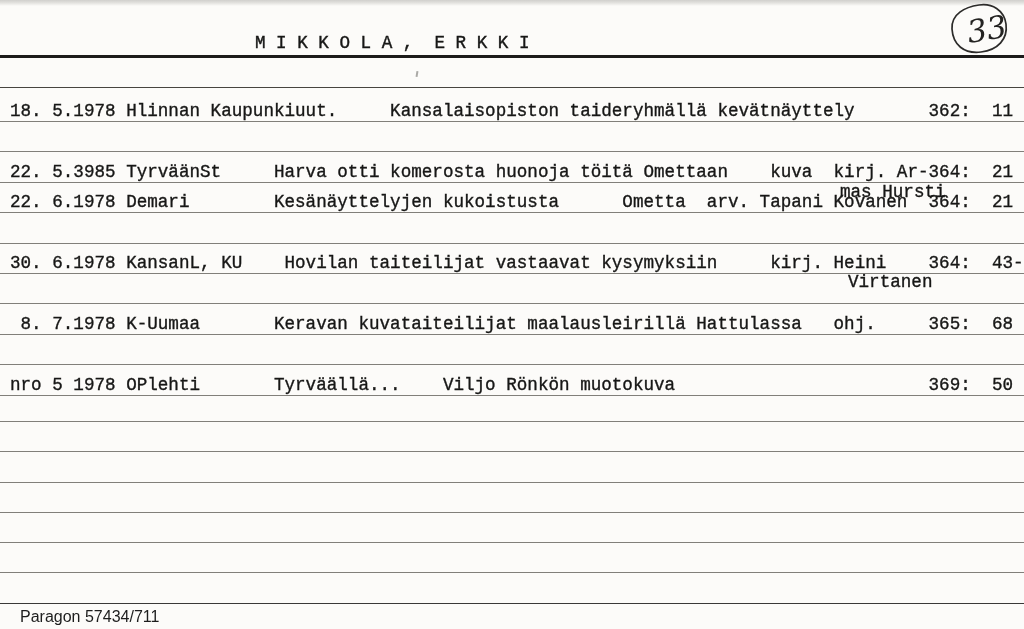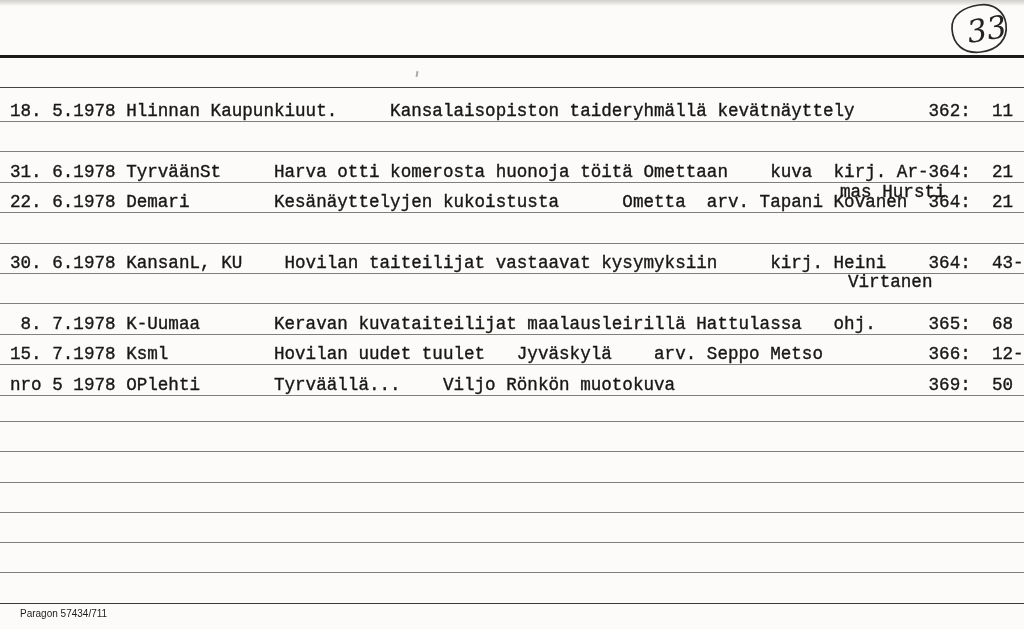--- a/index.html
+++ b/index.html
@@ -31,49 +31,49 @@
     -webkit-text-stroke:.35px var(--ink,#161616);
   }
   .speck{
     position:absolute;left:416px;top:71px;width:2px;height:6px;
     background:#8f8d89;opacity:.75;transform:rotate(9deg);
   }
   .page-badge{position:absolute;left:948px;top:2px;}
   .footer{
     position:absolute;left:20px;top:608px;
     font-family:"Liberation Sans","DejaVu Sans",sans-serif;
-    font-size:10px;letter-spacing:0;color:#1d1d1d;
+    font-size:16px;letter-spacing:0;color:#1d1d1d;
   }
 </style>
 </head>
 <body>
 
 <div class="card" style="--ink: #171716; --rule: #6b6864; --paper: #fcfbf9;">
 
   <div class="scan-edge-top"></div>
 
+  <div class="title">M I K K O L A ,  E R K K I</div>
 
   <svg class="page-badge" width="64" height="54" viewBox="0 0 64 54">
     <path d="M31,3 C44,1 56,8 58,22 C60,37 50,48 33,50 C16,52 5,43 4,27 C3,12 17,5 31,3 Z" fill="none" stroke="#2c2b2a" stroke-width="1.7"></path>
     <text x="19" y="39" font-family="DejaVu Serif, serif" font-style="italic" font-size="31" fill="#242322" transform="rotate(-9 32 27)">33</text>
   </svg>
 
   <div class="rule rule-thick"></div>
   <div class="rule rule-sub"></div>
   <div class="speck"></div>
 
   <div class="rows">
       <div class="row" style="top: 101.5px; left: 10px;">18. 5.1978 Hlinnan Kaupunkiuut.     Kansalaisopiston taideryhmällä kevätnäyttely       362:  11</div>
-      <div class="row" style="top: 162.5px; left: 10px;">31. 6.1978 TyrväänSt     Harva otti komerosta huonoja töitä Omettaan    kuva  kirj. Ar-364:  21</div>
+      <div class="row" style="top: 162.5px; left: 10px;">22. 5.3985 TyrväänSt     Harva otti komerosta huonoja töitä Omettaan    kuva  kirj. Ar-364:  21</div>
       <div class="row" style="top: 183px; left: 840px;">mas Hursti</div>
       <div class="row" style="top: 193px; left: 10px;">22. 6.1978 Demari        Kesänäyttelyjen kukoistusta      Ometta  arv. Tapani Kovanen  364:  21</div>
       <div class="row" style="top: 253.5px; left: 10px;">30. 6.1978 KansanL, KU    Hovilan taiteilijat vastaavat kysymyksiin     kirj. Heini    364:  43-</div>
       <div class="row" style="top: 273px; left: 848px;">Virtanen</div>
       <div class="row" style="top: 314.5px; left: 10px;"> 8. 7.1978 K-Uumaa       Keravan kuvataiteilijat maalausleirillä Hattulassa   ohj.     365:  68</div>
-      <div class="row" style="top: 344.5px; left: 10px;">15. 7.1978 Ksml          Hovilan uudet tuulet   Jyväskylä    arv. Seppo Metso          366:  12-</div>
       <div class="row" style="top: 376px; left: 10px; text-align: right;">nro 5 1978 OPlehti       Tyrväällä...    Viljo Rönkön muotokuva                        369:  50</div>
     </div>
 
   <div class="footer">Paragon 57434/711</div>
 
 <div class="rule" style="top: 120.5px; height: 1.2px; opacity: 0.85;"></div>
     <div class="rule" style="top: 151px; height: 1.2px; opacity: 0.85;"></div>
     <div class="rule" style="top: 181.5px; height: 1.2px; opacity: 0.85;"></div>
     <div class="rule" style="top: 212px; height: 1.2px; opacity: 0.85;"></div>
     <div class="rule" style="top: 242.5px; height: 1.2px; opacity: 0.85;"></div>

